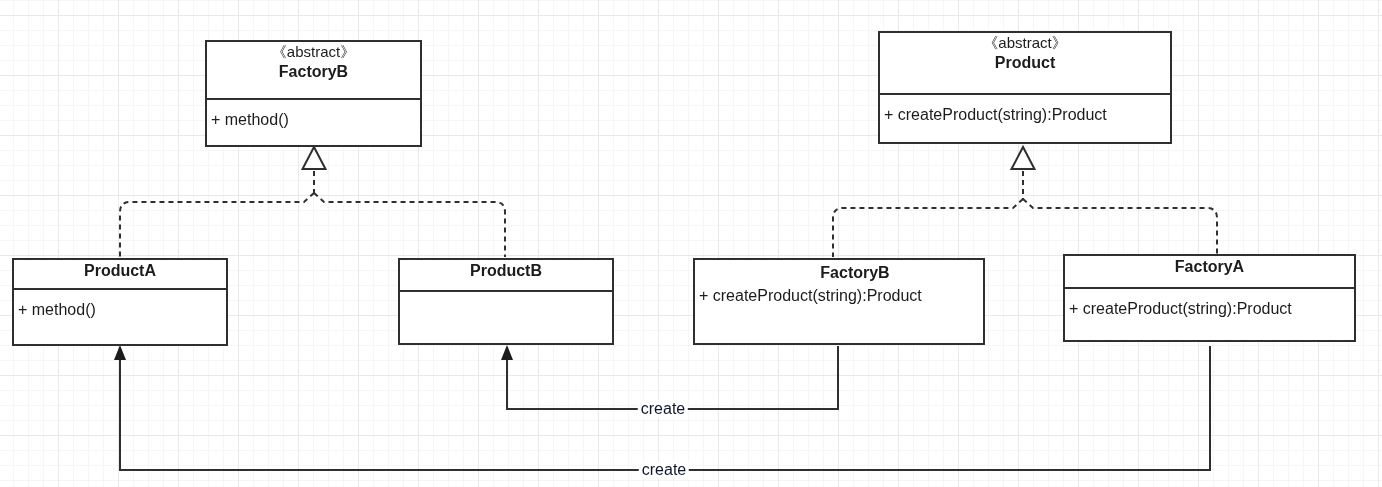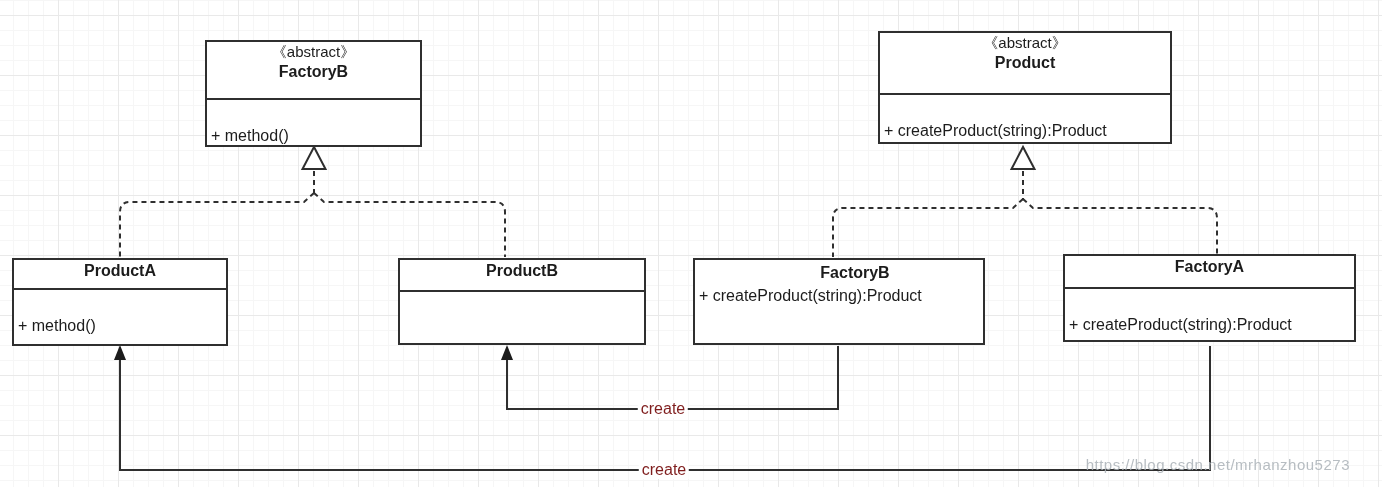--- a/index.html
+++ b/index.html
@@ -44,37 +44,37 @@
     align-items: center;
     justify-content: flex-start;
     border-bottom: 2px solid #2f2f2f;
     box-sizing: content-box;
   }
   .class-header.no-divider { border-bottom: none; padding-left: 32px; }
   .stereotype { font-size: 15px; line-height: 19px; }
   .class-name { font-size: 16px; font-weight: bold; line-height: 22px; }
   .class-members {
     flex: 1 1 auto;
-    padding: 26px 4px 0 4px;
+    padding: 10px 4px 0 4px;
     font-size: 16px;
     line-height: 20px;
     text-align: left;
     white-space: nowrap;
     overflow: hidden;
   }
   .class-members.tight { padding-top: 0; }
 
   .edge-label {
     position: absolute;
     z-index: 3;
     transform: translate(-50%, -50%);
     background: #ffffff;
     padding: 0 3px;
     font-size: 16px;
-    color: #7f1d1d;
+    color: #0f172a;
     line-height: 18px;
   }
 
   .watermark {
     position: absolute;
     z-index: 4;
     right: 32px;
     top: 456px;
     font-size: 15px;
     letter-spacing: 0.5px;
@@ -128,21 +128,21 @@
 
   <div class="class-box" style="left:12px; top:258px; width:216px; height:88px;">
     <div class="class-header" style="height:28px;">
       <div class="class-name">ProductA</div>
     </div>
     <div class="class-members">
       <div class="member">+ method()</div>
     </div>
   </div>
 
-  <div class="class-box" style="left:398px; top:258px; width:248px; height:87px;">
+  <div class="class-box" style="left:398px; top:258px; width:216px; height:87px;">
     <div class="class-header" style="height:30px;">
       <div class="class-name">ProductB</div>
     </div>
   </div>
 
   <div class="class-box" style="left:693px; top:258px; width:292px; height:87px;">
     <div class="class-header no-divider" style="height:24px; padding-top:2px;">
       <div class="class-name">FactoryB</div>
     </div>
     <div class="class-members tight">
@@ -155,15 +155,14 @@
       <div class="class-name">FactoryA</div>
     </div>
     <div class="class-members">
       <div class="member">+ createProduct(string):Product</div>
     </div>
   </div>
 
   <div class="edge-label" style="left:663px; top:409px;">create</div>
   <div class="edge-label" style="left:664px; top:470px;">create</div>
 
-  <div class="watermark">https://blog.csdn.net/mrhanzhou5273</div>
 
 </div>
 
 </body></html>

